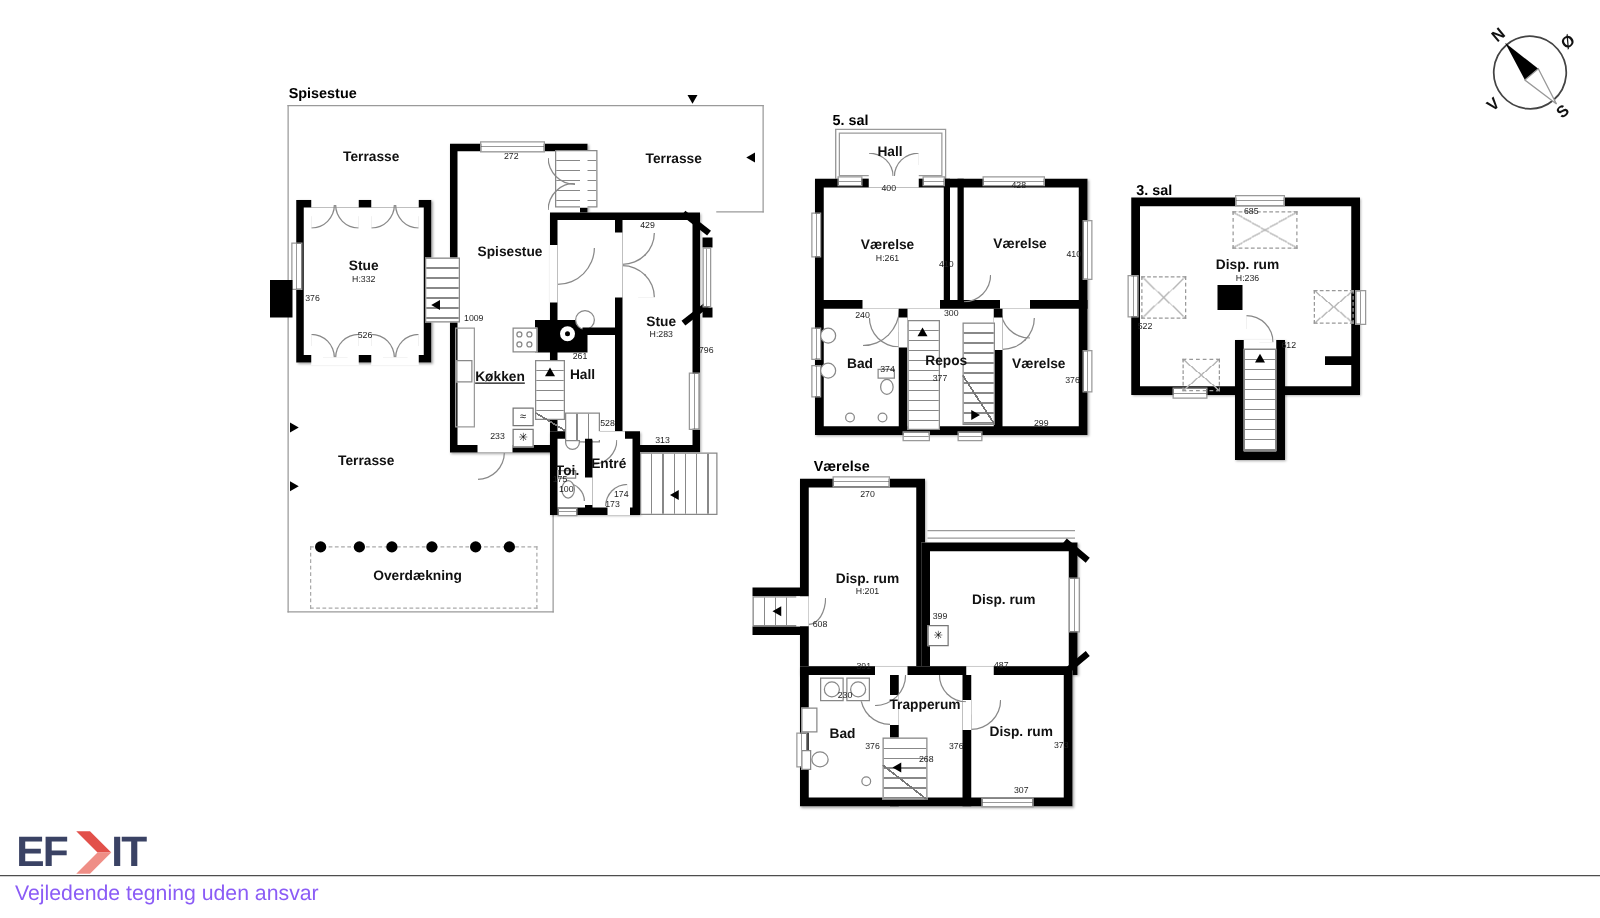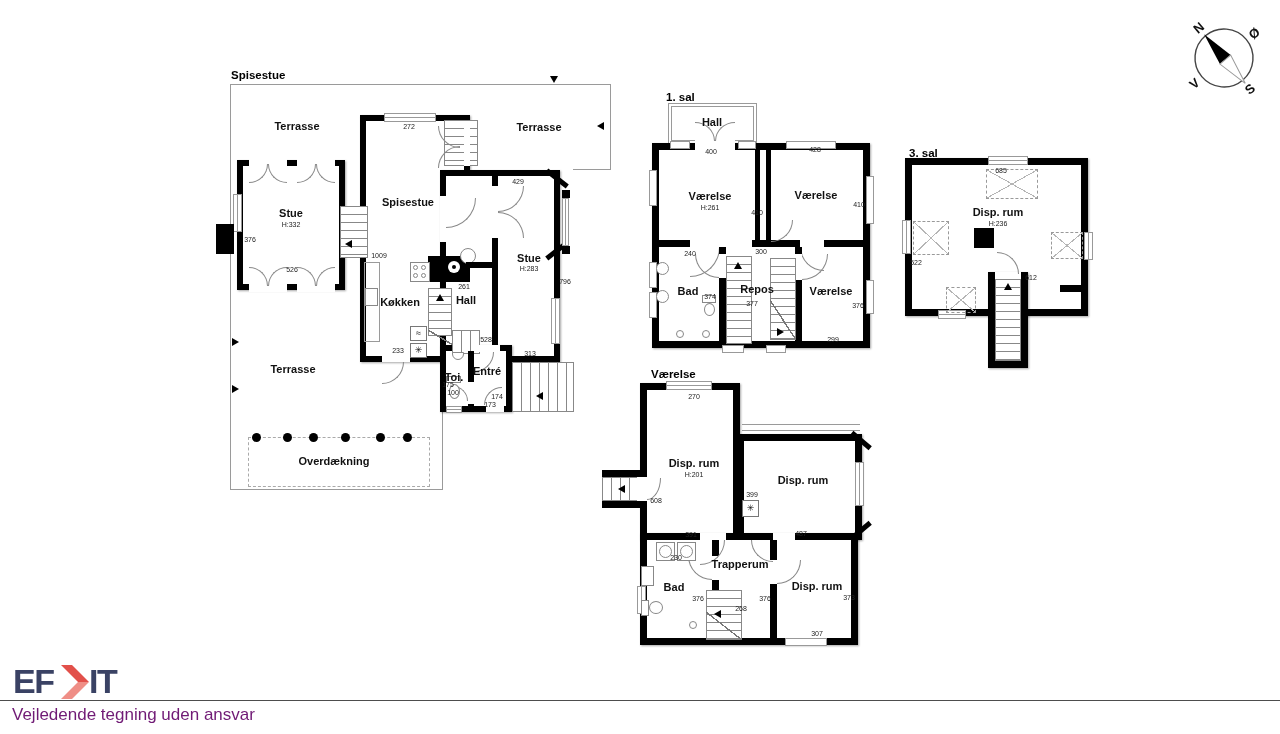--- a/index.html
+++ b/index.html
@@ -42,29 +42,29 @@
   .icon-glyph{position:absolute;border:1px solid #777;box-sizing:border-box;background:#fff;
     font-size:9px;line-height:1;display:flex;align-items:center;justify-content:center;color:#111;z-index:30;}
   .room-label{position:absolute;transform:translate(-50%,-50%);font-weight:bold;font-size:11px;
     color:#111;white-space:nowrap;z-index:40;}
   .room-label.small{font-weight:normal;font-size:7px;color:#222;}
   .dim-label{position:absolute;transform:translate(-50%,-50%);font-size:7px;color:#222;
     white-space:nowrap;z-index:40;}
   .plan-title{position:absolute;transform:translateY(-50%);font-weight:bold;font-size:11.5px;
     color:#000;white-space:nowrap;z-index:40;}
   #footer-divider{position:absolute;left:0;top:700px;width:1280px;height:1px;background:#4d4d4d;}
-  #disclaimer{position:absolute;left:12px;top:705px;font-size:17px;color:#701a75;}
+  #disclaimer{position:absolute;left:12px;top:705px;font-size:17px;color:#8b5cf6;}
 </style>
 </head>
 <body>
 
 <div id="canvas">
 
   <span class="plan-title" style="left:231px;top:75px">Spisestue</span>
-  <span class="plan-title" style="left:666px;top:97px">1. sal</span>
+  <span class="plan-title" style="left:666px;top:97px">5. sal</span>
   <span class="plan-title" style="left:909px;top:153px">3. sal</span>
   <span class="plan-title" style="left:651px;top:374px">Værelse</span>
 
   <div class="tline" style="left:230px;top:84px;width:381px;height:1px"></div>
   <div class="tline" style="left:610px;top:84px;width:1px;height:86px"></div>
   <div class="tline" style="left:573px;top:169px;width:38px;height:1px"></div>
   <div class="tline" style="left:230px;top:84px;width:1px;height:406px"></div>
   <div class="tline" style="left:230px;top:489px;width:213px;height:1px"></div>
   <div class="tline" style="left:442px;top:362px;width:1px;height:128px"></div>
   <div class="dashedbox" style="left:248px;top:437px;width:182px;height:50px"></div>
@@ -275,21 +275,21 @@
   <div id="disclaimer">Vejledende tegning uden ansvar</div>
 
   <div id="label-layer">
       <span class="room-label" style="left: 297px; top: 126px;">Terrasse</span>
       <span class="room-label" style="left: 539px; top: 127px;">Terrasse</span>
       <span class="room-label" style="left: 291px; top: 213px;">Stue</span>
       <span class="room-label small" style="left: 291px; top: 224px;">H:332</span>
       <span class="room-label" style="left: 408px; top: 202px;">Spisestue</span>
       <span class="room-label" style="left: 529px; top: 258px;">Stue</span>
       <span class="room-label small" style="left: 529px; top: 268px;">H:283</span>
-      <span class="room-label" style="left: 400px; top: 302px;">Køkken</span>
+      <span class="room-label" style="left: 400px; top: 302px; text-decoration: underline;">Køkken</span>
       <span class="room-label" style="left: 466px; top: 300px;">Hall</span>
       <span class="room-label" style="left: 454px; top: 377px;">Toi.</span>
       <span class="room-label" style="left: 487px; top: 371px;">Entré</span>
       <span class="room-label" style="left: 293px; top: 369px;">Terrasse</span>
       <span class="room-label" style="left: 334px; top: 461px;">Overdækning</span>
       <span class="dim-label" style="left: 409px; top: 126px;">272</span>
       <span class="dim-label" style="left: 518px; top: 181px;">429</span>
       <span class="dim-label" style="left: 250px; top: 239px;">376</span>
       <span class="dim-label" style="left: 292px; top: 269px;">526</span>
       <span class="dim-label" style="left: 379px; top: 255px;">1009</span>

